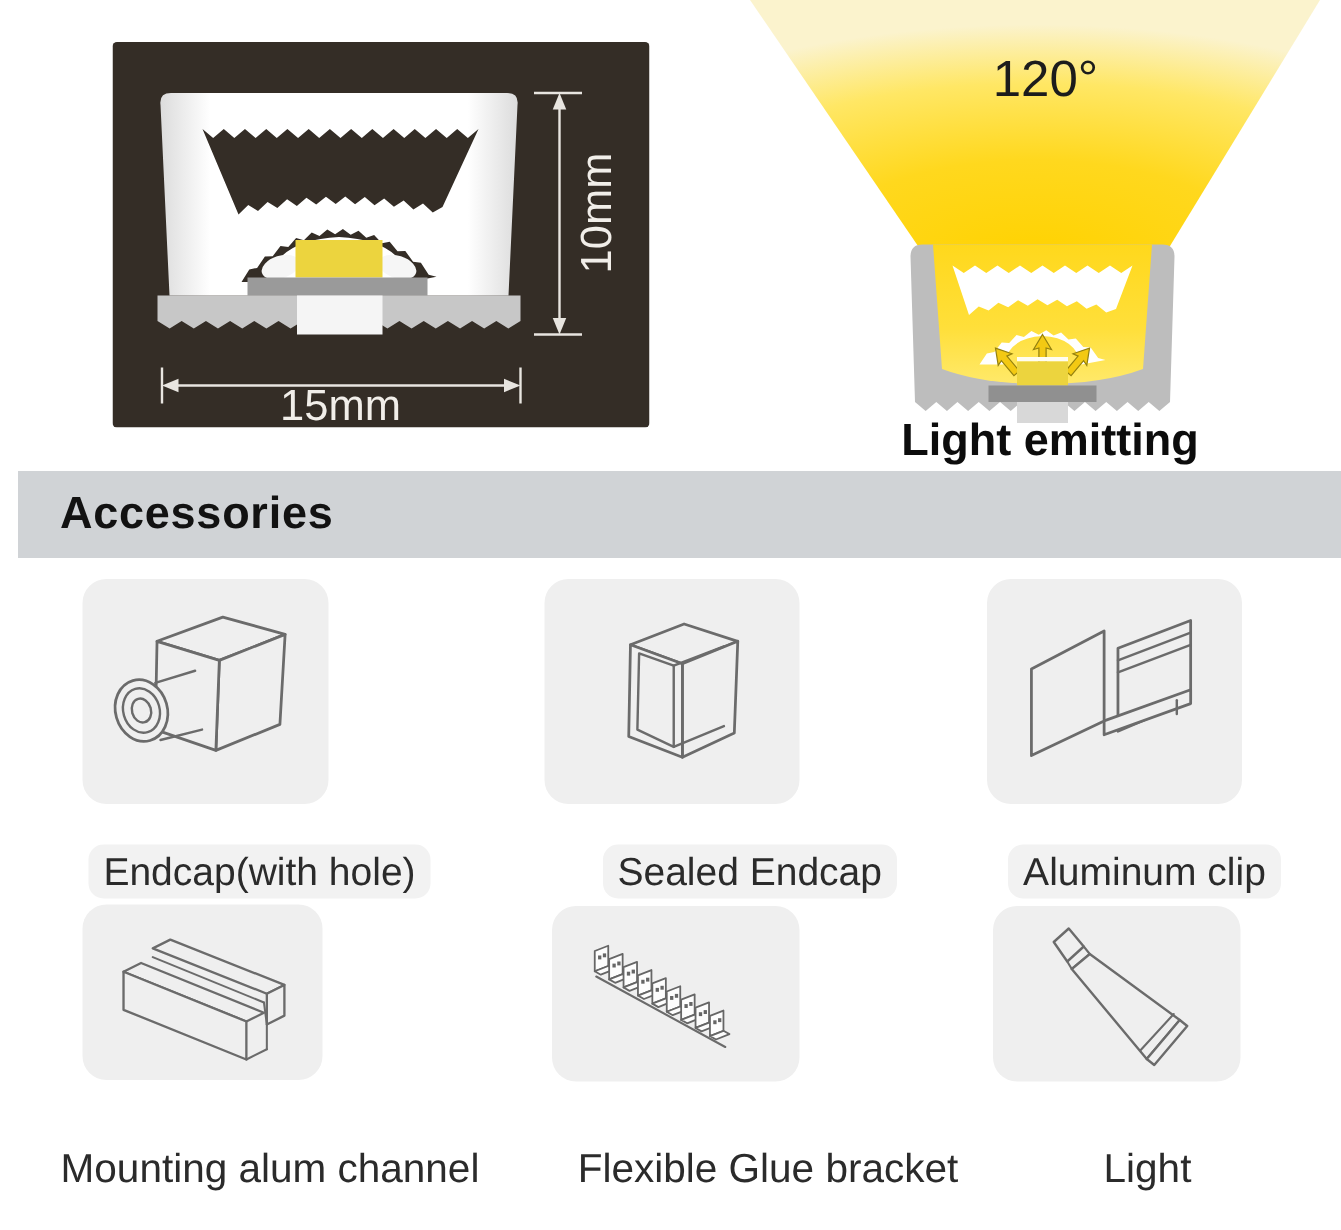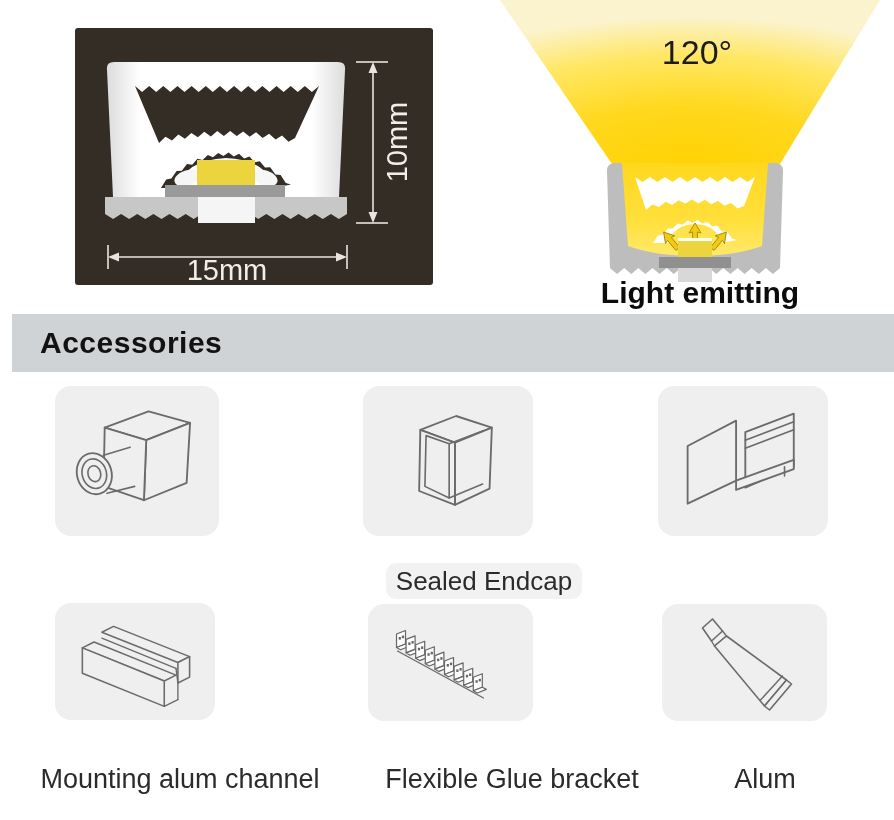--- a/index.html
+++ b/index.html
@@ -22,21 +22,21 @@
   #card3{left:658px;top:386px;width:170px;height:150px;}
   #card4{left:55px;top:603px;width:160px;height:117px;}
   #card5{left:368px;top:604px;width:165px;height:117px;}
   #card6{left:662px;top:604px;width:165px;height:117px;}
 
   .lbl{position:absolute;text-align:center;color:#2b2b2b;}
   .lbl.r1{top:566px;font-size:26px;}
   .lbl.r1 span{background:#f2f2f2;border-radius:10px;padding:3px 10px;}
   .lbl.r2{top:764px;font-size:27px;}
   #lbl1{left:43px;width:260px;}
-  #lbl2{left:354px;width:260px;}
+  #lbl2{left:338px;width:260px;text-align:right;}
   #lbl3{left:633px;width:260px;}
   #lbl4{left:20px;width:320px;}
   #lbl5{left:352px;width:320px;}
   #lbl6{left:605px;width:320px;}
 
   .dimtxt{fill:#f1eee9;font-size:29px;font-family:"Liberation Sans",sans-serif;}
   .dimln{stroke:#e8e5e0;stroke-width:1.6;fill:none;}
   .dimarrow{fill:#e8e5e0;}
   .draw{stroke:#6b6b6b;stroke-width:1.6;fill:#efefef;stroke-linejoin:round;stroke-linecap:round;}
   .drawln{stroke:#6b6b6b;stroke-width:1.4;fill:none;stroke-linejoin:round;stroke-linecap:round;}
@@ -159,21 +159,23 @@
     <svg viewBox="0 0 140 130">
       <path class="draw" d="M72,40 L114,24 L114,70 L72,88 Z"></path>
       <line class="drawln" x1="72" y1="47" x2="114" y2="31"></line>
       <line class="drawln" x1="72" y1="54" x2="114" y2="38"></line>
       <path class="draw" d="M64,82 L114,64 L114,72 L64,90 Z"></path>
       <line class="drawln" x1="106" y1="70" x2="106" y2="78"></line>
       <path class="draw" d="M22,52 L64,30 L64,82 L22,102 Z"></path>
     </svg>
   </div>
 
+  <div class="lbl r1" id="lbl1"><span>Endcap(with hole)</span></div>
   <div class="lbl r1" id="lbl2"><span>Sealed Endcap</span></div>
+  <div class="lbl r1" id="lbl3"><span>Aluminum clip</span></div>
 
   <div class="card" id="card4">
     <svg viewBox="0 0 140 120">
       <path class="draw" d="M36,30 L48,24 L126,55 L114,61 Z"></path>
       <path class="draw" d="M114,61 L126,55 L126,76 L114,82 Z"></path>
       <path class="draw" d="M16,46 L28,40 L112,74 L100,80 Z"></path>
       <path class="draw" d="M16,46 L100,80 L100,106 L16,72 Z"></path>
       <line class="drawln" x1="100" y1="106" x2="114" y2="99"></line>
       <line class="drawln" x1="114" y1="99" x2="114" y2="82"></line>
       <line class="drawln" x1="36" y1="36" x2="112" y2="67"></line>
@@ -209,15 +211,15 @@
       <path class="draw" d="M28,24 L38,15 L48,27 L37,37 Z"></path>
       <path class="drawln" d="M37,37 L40,42 M48,27 L52,32 M40,42 L52,32"></path>
       <path class="draw" d="M40,42 L52,32 L112,76 L90,102 Z"></path>
       <line class="drawln" x1="86" y1="96" x2="108" y2="72"></line>
       <path class="draw" d="M90,102 L112,76 L117,80 L95,106 Z"></path>
     </svg>
   </div>
 
   <div class="lbl r2" id="lbl4"><span>Mounting alum channel</span></div>
   <div class="lbl r2" id="lbl5"><span>Flexible Glue bracket</span></div>
-  <div class="lbl r2" id="lbl6"><span>Alum</span></div>
+  <div class="lbl r2" id="lbl6"><span>Light</span></div>
 
 </div>
 
 </body></html>

